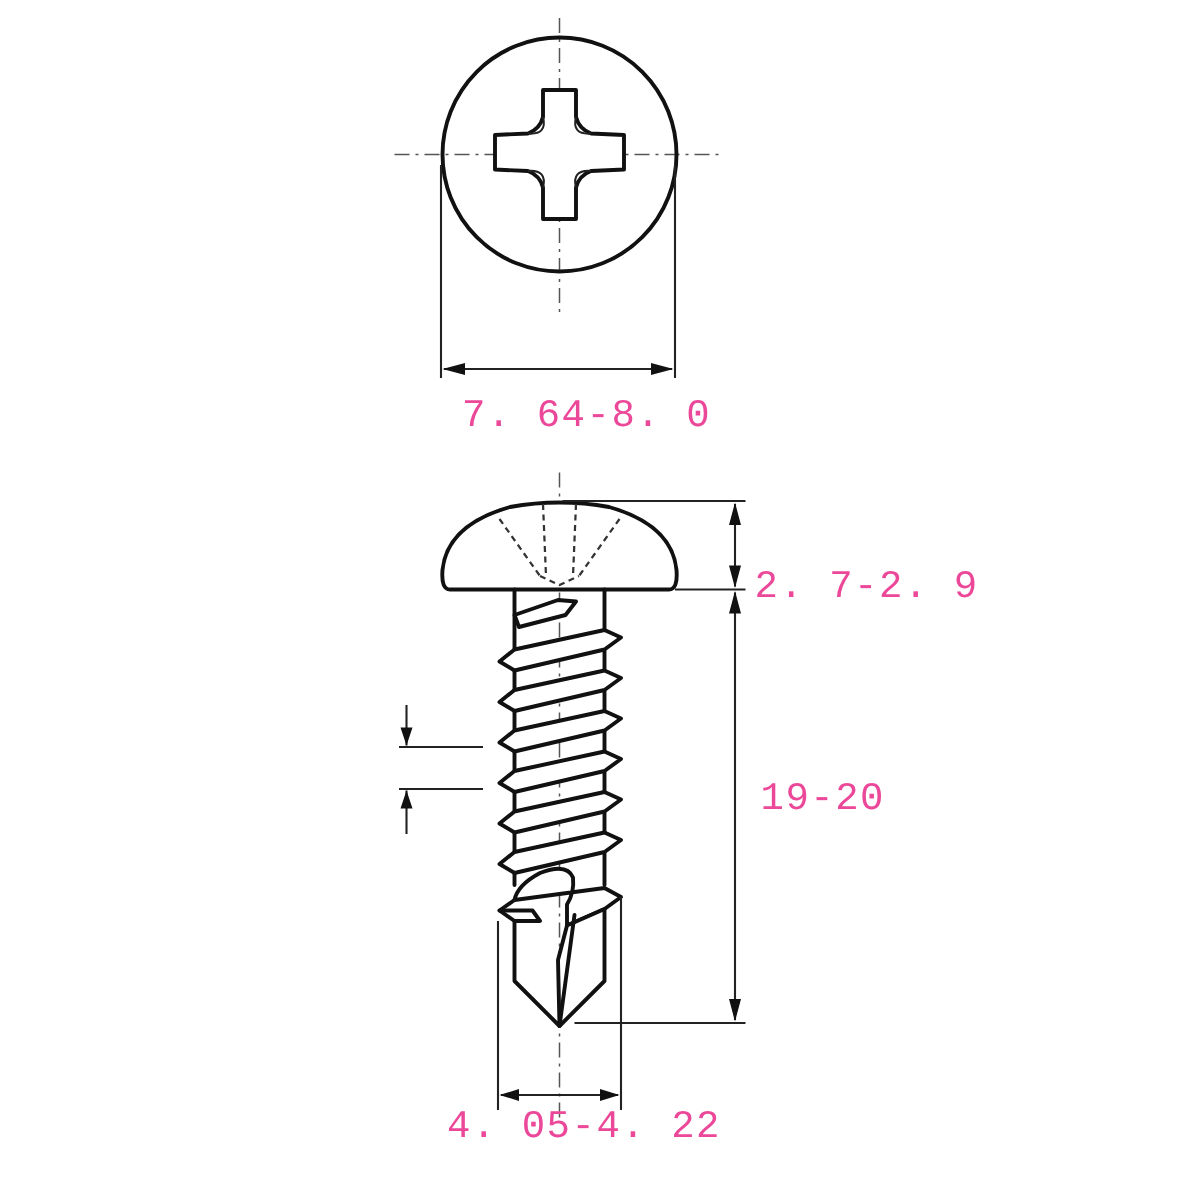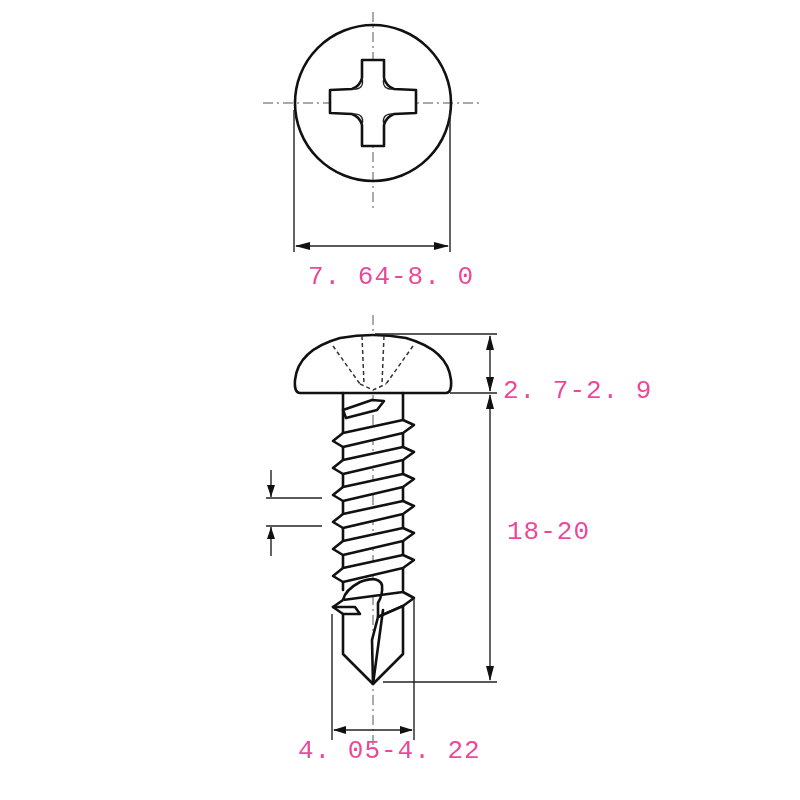--- a/index.html
+++ b/index.html
@@ -91,14 +91,14 @@
     <line class="thin" x1="332" y1="614" x2="332" y2="740"></line>
     <line class="thin" x1="414" y1="598" x2="414" y2="740"></line>
     <line class="thin" x1="334" y1="730" x2="412" y2="730"></line>
     <polygon class="arrow" points="333,730 346,726 346,734"></polygon>
     <polygon class="arrow" points="413,730 400,726 400,734"></polygon>
   </g>
 </svg>
 
 <div class="dim-label" style="left:308px; top:262px;">7. 64-8. 0</div>
 <div class="dim-label" style="left:503px; top:340px;margin-top:36px;">2. 7-2. 9</div>
-<div class="dim-label" style="left:507px; top:517px;">18-20</div>
+<div class="dim-label" style="left:507px; top:517px;">19-20</div>
 <div class="dim-label" style="left:298px; top:736px;">4. 05-4. 22</div>
 
 </body></html>

